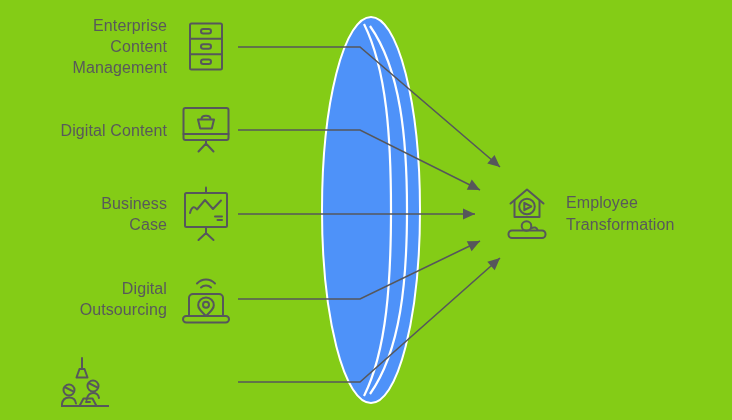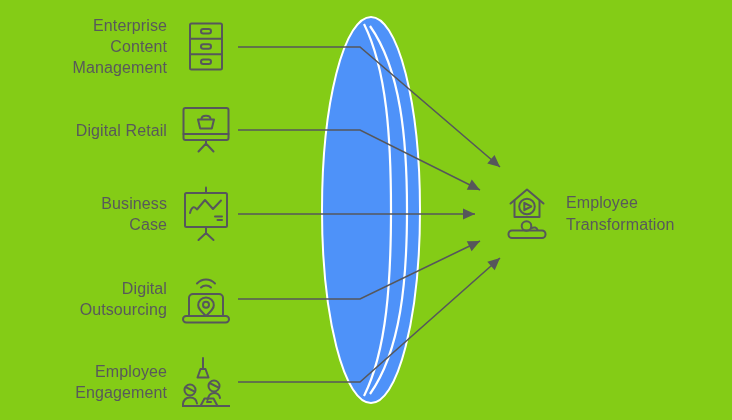--- a/index.html
+++ b/index.html
@@ -70,21 +70,21 @@
         <line x1="2" y1="17.3" x2="34" y2="17.3"></line>
         <line x1="2" y1="32.7" x2="34" y2="32.7"></line>
         <rect x="13" y="7.4" width="10" height="4.6" rx="2.3"></rect>
         <rect x="13" y="22.7" width="10" height="4.6" rx="2.3"></rect>
         <rect x="13" y="38" width="10" height="4.6" rx="2.3"></rect>
       </svg>
     </div>
   </div>
 
   <div class="item" style="left:59px;top:130px">
-    <div class="label">Digital Retail</div>
+    <div class="label">Digital Content</div>
     <div class="iconbox">
       <svg width="48" height="50" viewBox="0 0 48 50">
         <rect x="1.5" y="3" width="45" height="32" rx="2"></rect>
         <line x1="1.5" y1="29" x2="46.5" y2="29"></line>
         <path d="M19.5,14 C19.5,9.5 28.5,9.5 28.5,14"></path>
         <path d="M16,14.5 H32 L29.8,23.5 H18.2 Z"></path>
         <path d="M24,35 V38.5 M24,38.5 L16.5,46.5 M24,38.5 L31.5,46.5"></path>
       </svg>
     </div>
   </div>
@@ -111,21 +111,20 @@
         <rect x="3" y="7" width="42" height="34" rx="1.5"></rect>
         <path d="M8,27 C10,19.5 13,20.5 15,23.5 L23,14 L31,23 L39,14.5"></path>
         <line x1="33" y1="30.5" x2="40" y2="30.5"></line>
         <line x1="35.5" y1="34" x2="40" y2="34"></line>
         <path d="M24,41 V47 M24,47 L16.5,54 M24,47 L31.5,54"></path>
       </svg>
     </div>
   </div>
 
   <div class="item" style="left:59px;top:382px">
-    <div class="label">Employee Engagement</div>
     <div class="iconbox">
       <svg width="48" height="52" viewBox="0 0 48 52">
         <line x1="21" y1="2" x2="21" y2="12"></line>
         <path d="M15.5,21.5 H26.5 L23.5,13 H18.5 Z"></path>
         <circle cx="8" cy="34" r="5.5"></circle>
         <line x1="3.6" y1="31" x2="12.6" y2="35.6"></line>
         <path d="M0.8,50 C1,43.5 4,41.5 8,41.5 C12,41.5 14.5,43.5 15,47.5"></path>
         <circle cx="32" cy="30" r="5.5"></circle>
         <line x1="27.6" y1="27" x2="36.6" y2="31.6"></line>
         <path d="M25.5,44 C26.5,38.5 29,37 32,37 C35.5,37 37.5,39 38,42"></path>

